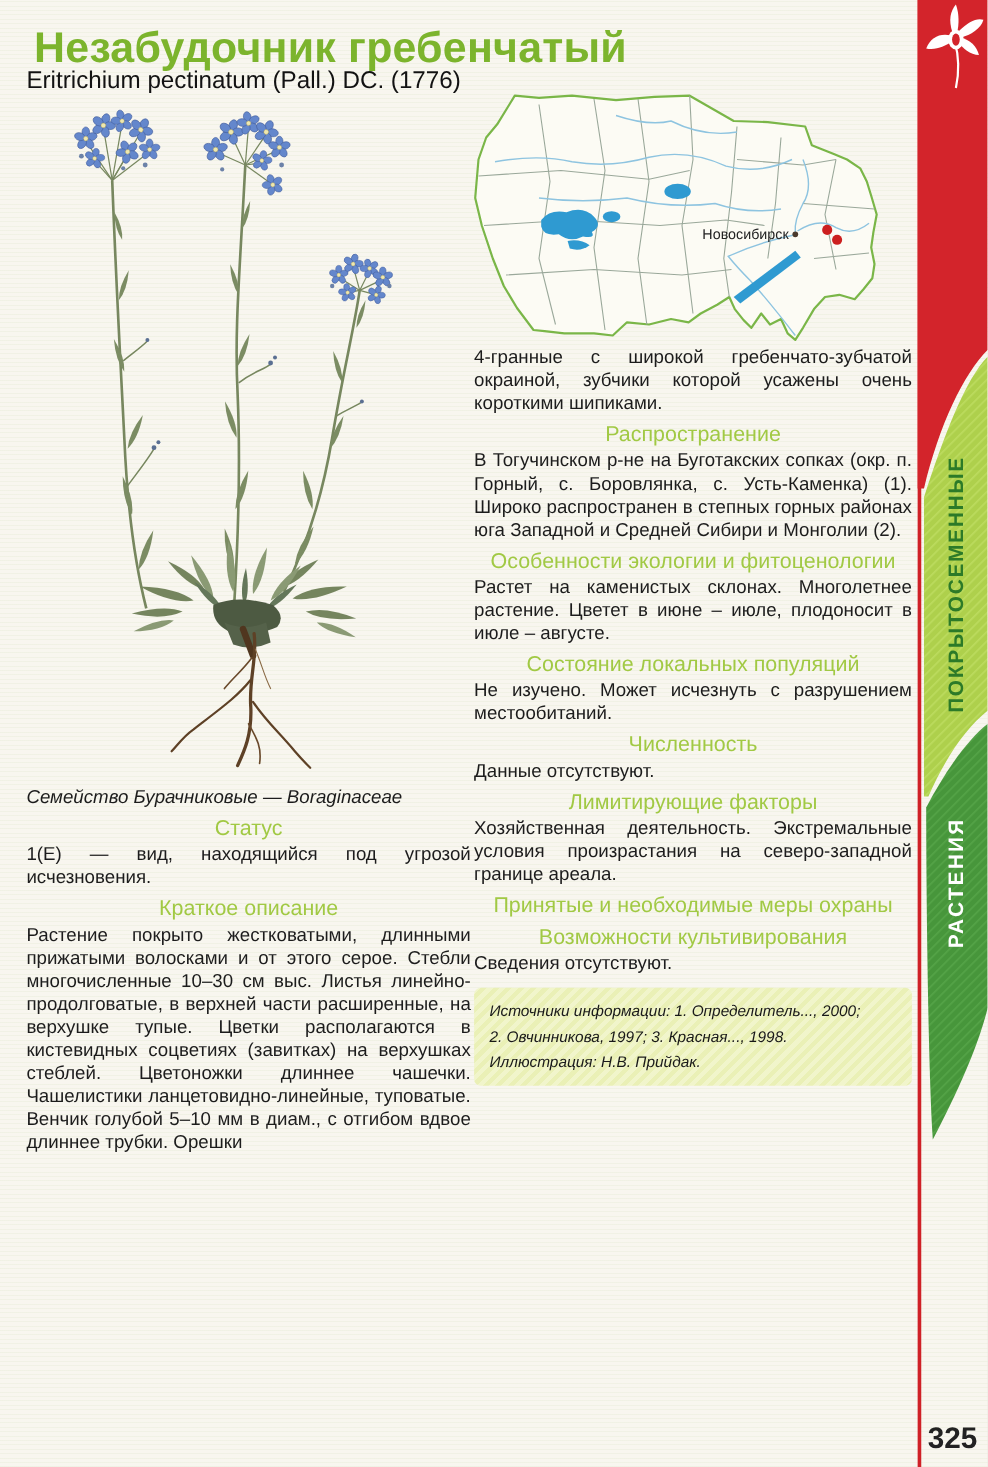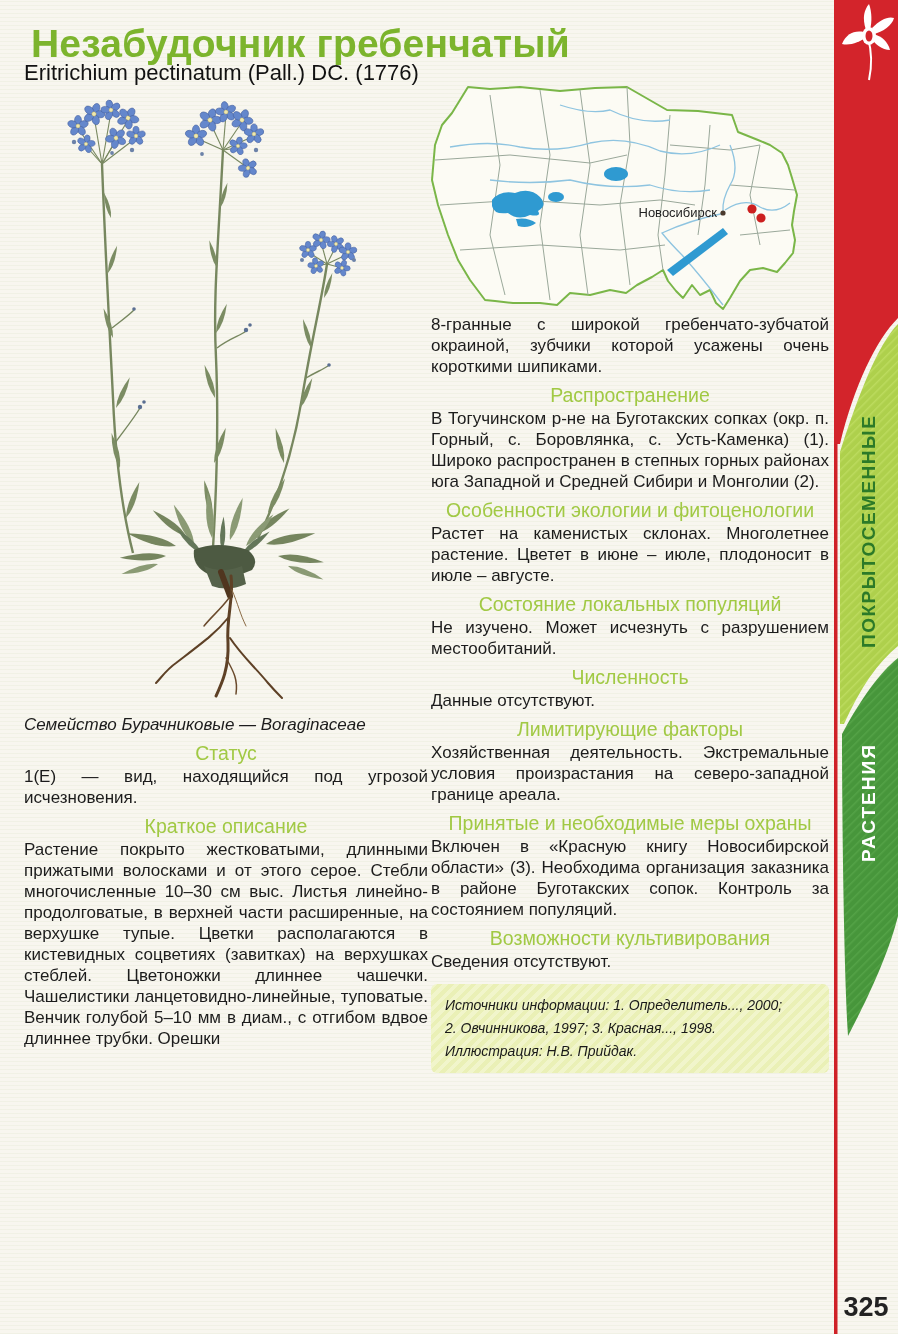--- a/index.html
+++ b/index.html
@@ -231,39 +231,38 @@
       <circle cx="293" cy="128" r="2.6" fill="#4a392c"></circle>
       <text x="287" y="132" text-anchor="end" font-size="13" fill="#222">Новосибирск</text>
       <g fill="#cc1f1f">
         <circle cx="322" cy="124" r="4.6"></circle>
         <circle cx="331" cy="133" r="4.6"></circle>
       </g>
     </svg>
   </div>
 
   <div class="col col-right">
-    <p>8-гранные с широкой гребенчато-зубчатой окраиной, зубчики которой усажены очень короткими шипиками.</p>
+    <p>4-гранные с широкой гребенчато-зубчатой окраиной, зубчики которой усажены очень короткими шипиками.</p>
 
     <h3 class="sec">Распространение</h3>
     <p>В Тогучинском р-не на Буготакских сопках (окр. п. Горный, с. Боровлянка, с. Усть-Каменка) (1). Широко распространен в степных горных районах юга Западной и Средней Сибири и Монголии (2).</p>
 
     <h3 class="sec">Особенности экологии и фитоценологии</h3>
     <p>Растет на каменистых склонах. Многолетнее растение. Цветет в июне – июле, плодоносит в июле – августе.</p>
 
     <h3 class="sec">Состояние локальных популяций</h3>
     <p>Не изучено. Может исчезнуть с разрушением местообитаний.</p>
 
     <h3 class="sec">Численность</h3>
     <p>Данные отсутствуют.</p>
 
     <h3 class="sec">Лимитирующие факторы</h3>
     <p>Хозяйственная деятельность. Экстремальные условия произрастания на северо-западной границе ареала.</p>
 
     <h3 class="sec">Принятые и необходимые меры охраны</h3>
-    <p>Включен в «Красную книгу Новосибирской области» (3). Необходима организация заказника в районе Буготакских сопок. Контроль за состоянием популяций.</p>
 
     <h3 class="sec">Возможности культивирования</h3>
     <p>Сведения отсутствуют.</p>
 
     <div class="sources">
       <div>Источники информации: 1. Определитель..., 2000;</div>
       <div>2. Овчинникова, 1997; 3. Красная..., 1998.</div>
       <div>Иллюстрация: Н.В. Прийдак.</div>
     </div>
   </div>

